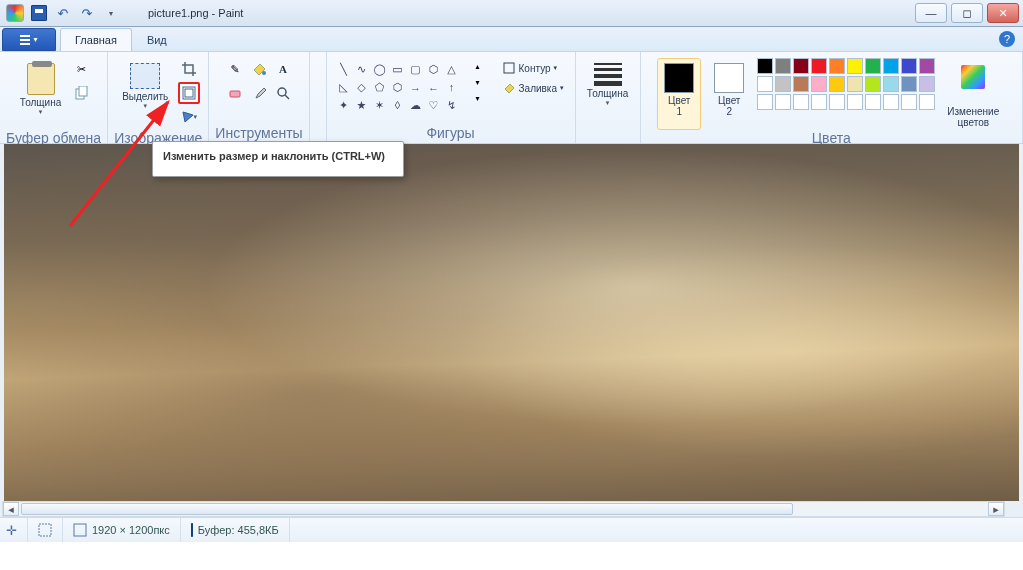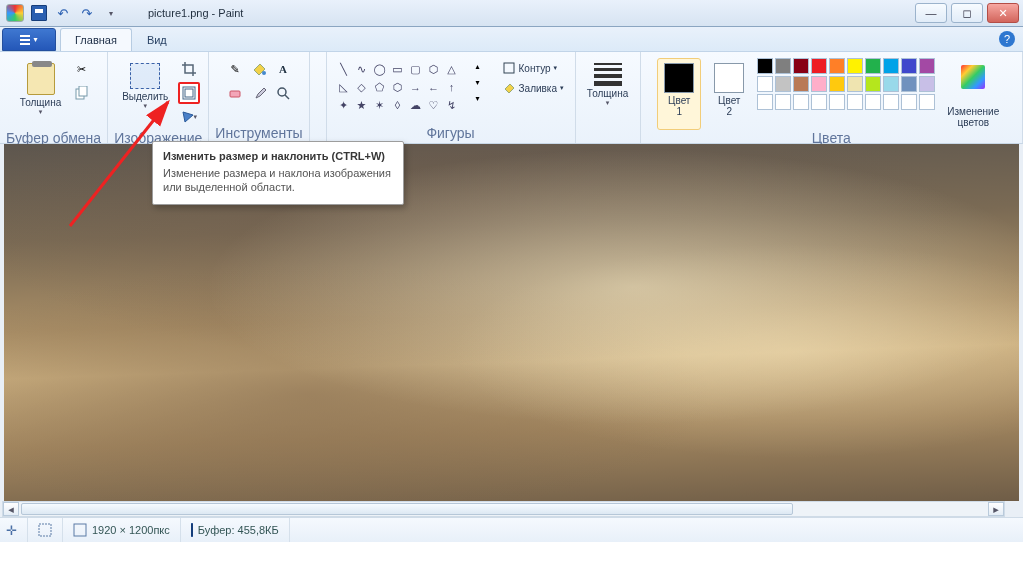--- a/index.html
+++ b/index.html
@@ -374,21 +374,20 @@
         <span class="lbl" style="white-space:pre;">Изменение
 цветов</span>
       </div>
     </div>
     <div class="group-label">Цвета</div>
   </div>
 </div>
 
 <div class="tooltip">
   <div class="tt-title">Изменить размер и наклонить (CTRL+W)</div>
-  <div class="tt-body">Изменение размера и наклона изображения или выделенной области.</div>
 </div>
 
 <div class="workarea">
   <div class="canvas-img"></div>
   <div class="hscroll">
     <div class="btn">
         <span>◂</span>
       </div>
     <div class="thumb"></div>
     <div class="track"></div>

